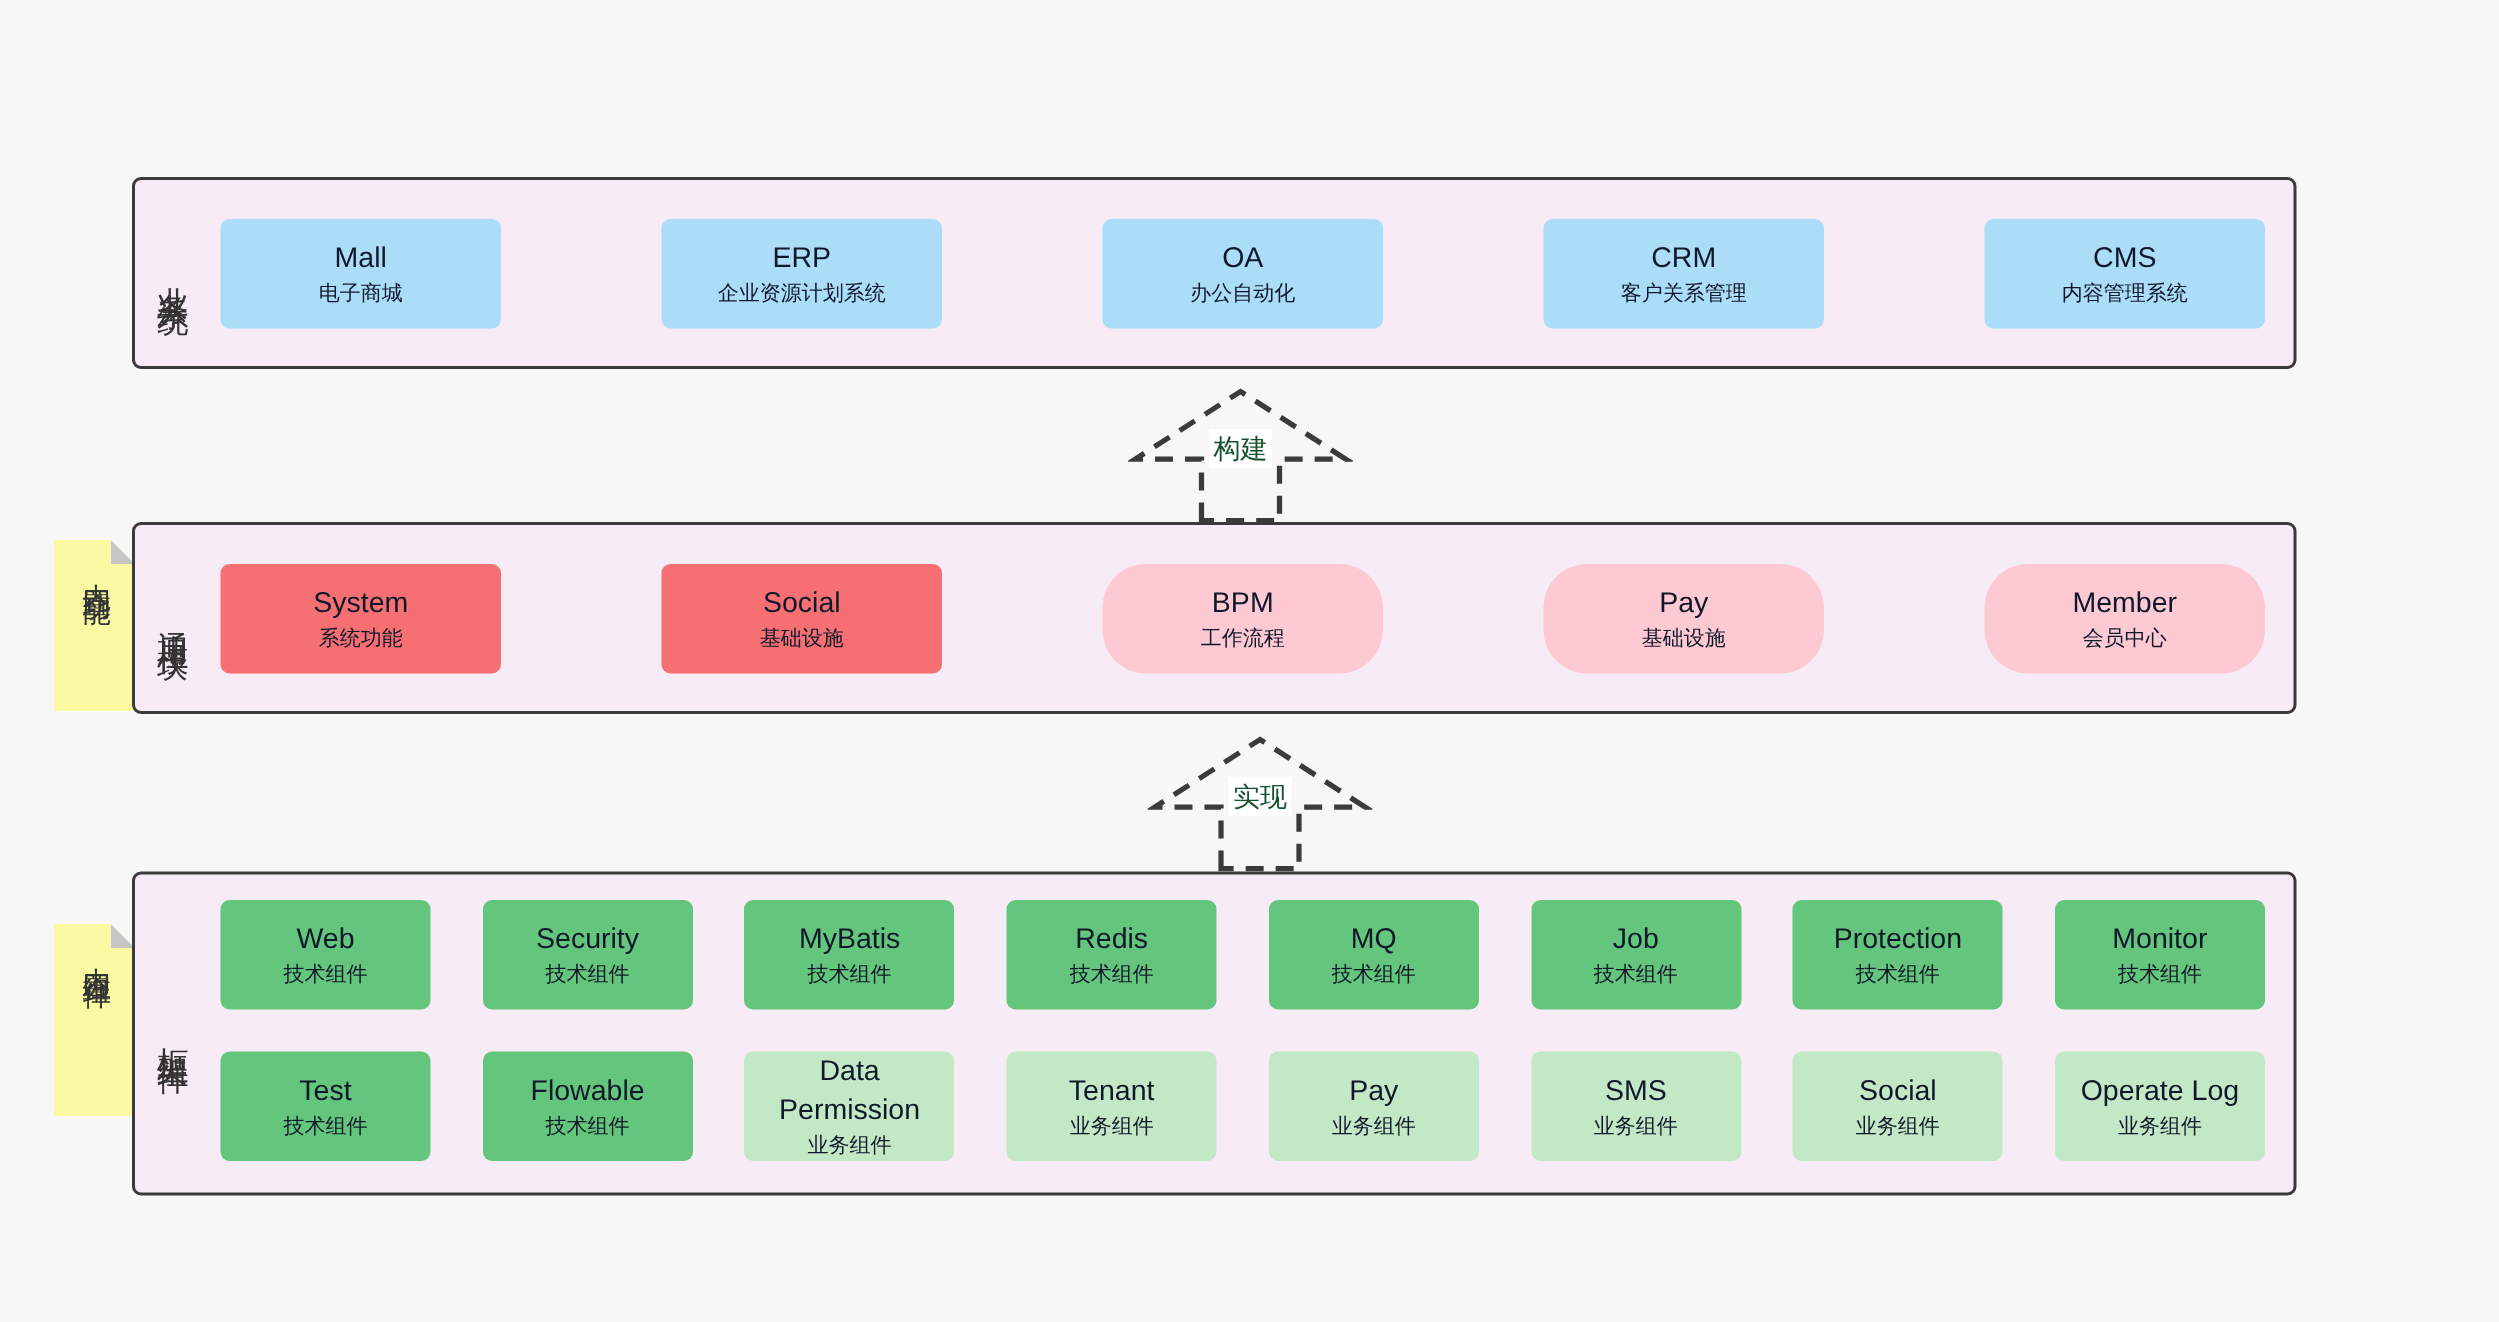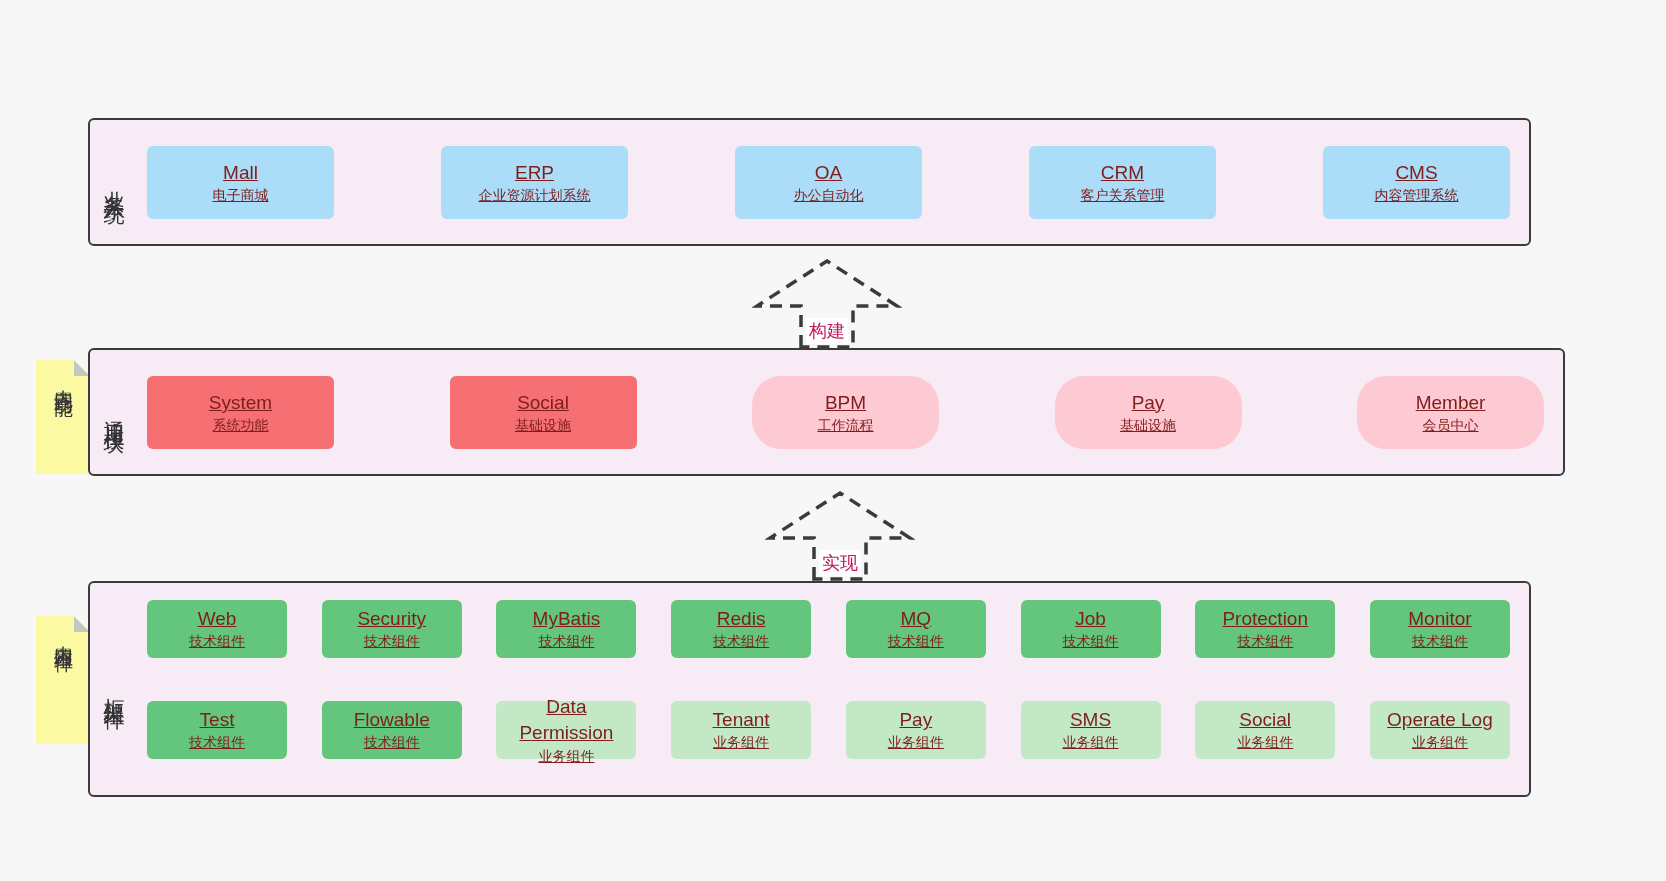--- a/index.html
+++ b/index.html
@@ -17,46 +17,46 @@
   
   .panel{
     position:absolute;
     left:88px;width:1439px;
     background:var(--c-panel_bg,#f7ecf5);
     border:2px solid var(--c-border,#3b3b3b);
     border-radius:6px;
     box-sizing:content-box;
   }
   .panel-1{top:118px;height:124px;}
-  .panel-2{top:348px;height:124px;padding-left:34px;}
+  .panel-2{top:348px;height:124px;}
   .panel-3{top:581px;height:212px;}
   .v-label{
     position:absolute;left:13px;top:50%;
     transform:translateY(-50%);
     writing-mode:vertical-rl;text-orientation:upright;
     font-size:21px;letter-spacing:4px;color:#333;
     line-height:1.1;
   }
   .boxes{
     position:absolute;left:57px;right:19px;
     display:flex;justify-content:space-between;
   }
   .panel-1 .boxes, .panel-2 .boxes{top:26px;}
   .panel-3 .boxes.row-1{top:17px;}
   .panel-3 .boxes.row-2{top:118px;}
   .box{
     border-radius:6px;
     display:flex;flex-direction:column;
     align-items:center;justify-content:center;
-    text-align:center;color:#7f1d1d;
+    text-align:center;color:#0f172a;
     line-height:1.38;
-    padding:2px 4px;box-sizing:border-box;text-decoration:underline;
+    padding:2px 4px;box-sizing:border-box;
   }
   .panel-1 .box, .panel-2 .box{width:187px;height:73px;}
-  .panel-3 .box{width:140px;height:58px;}
+  .panel-3 .box{width:140px;height:73px;}
   .box .en{font-size:19px;}
   .box .zh{font-size:14px;}
   .v-blue{background:var(--c-business_box,#abdcf8);}
   .v-red{background:var(--c-core_module,#f56f73);}
   .v-pink{background:var(--c-optional_module,#fdc9d2);border-radius:29px;}
   .v-green{background:var(--c-tech_component,#64c57c);}
   .v-lightgreen{background:var(--c-biz_component,#c3e8c6);}
   
   .arrow{
     position:absolute;width:150px;height:92px;
@@ -65,25 +65,25 @@
   .arrow-2{left:765px;top:490px;}
   .arrow svg{display:block;width:150px;height:92px;}
   .arrow path{
     fill:none;
     stroke:var(--c-border,#3b3b3b);
     stroke-width:3.5;
     stroke-dasharray:12 8;
     stroke-linejoin:miter;
   }
   .arrow-label{
-    position:absolute;left:50%;top:60px;
+    position:absolute;left:50%;top:28px;
     transform:translateX(-50%);
     background:#ffffff;
     padding:1px 3px;
-    font-size:18px;color:#be185d;
+    font-size:18px;color:#14532d;
     white-space:nowrap;
   }
   
   .tab{
     position:absolute;left:36px;width:54px;
     background:var(--c-sticky_tab,#fbfaa2);
     clip-path:polygon(0 0, calc(100% - 16px) 0, 100% 16px, 100% 100%, 0 100%);
   }
   .tab-1{top:360px;height:114px;}
   .tab-2{top:616px;height:128px;}

